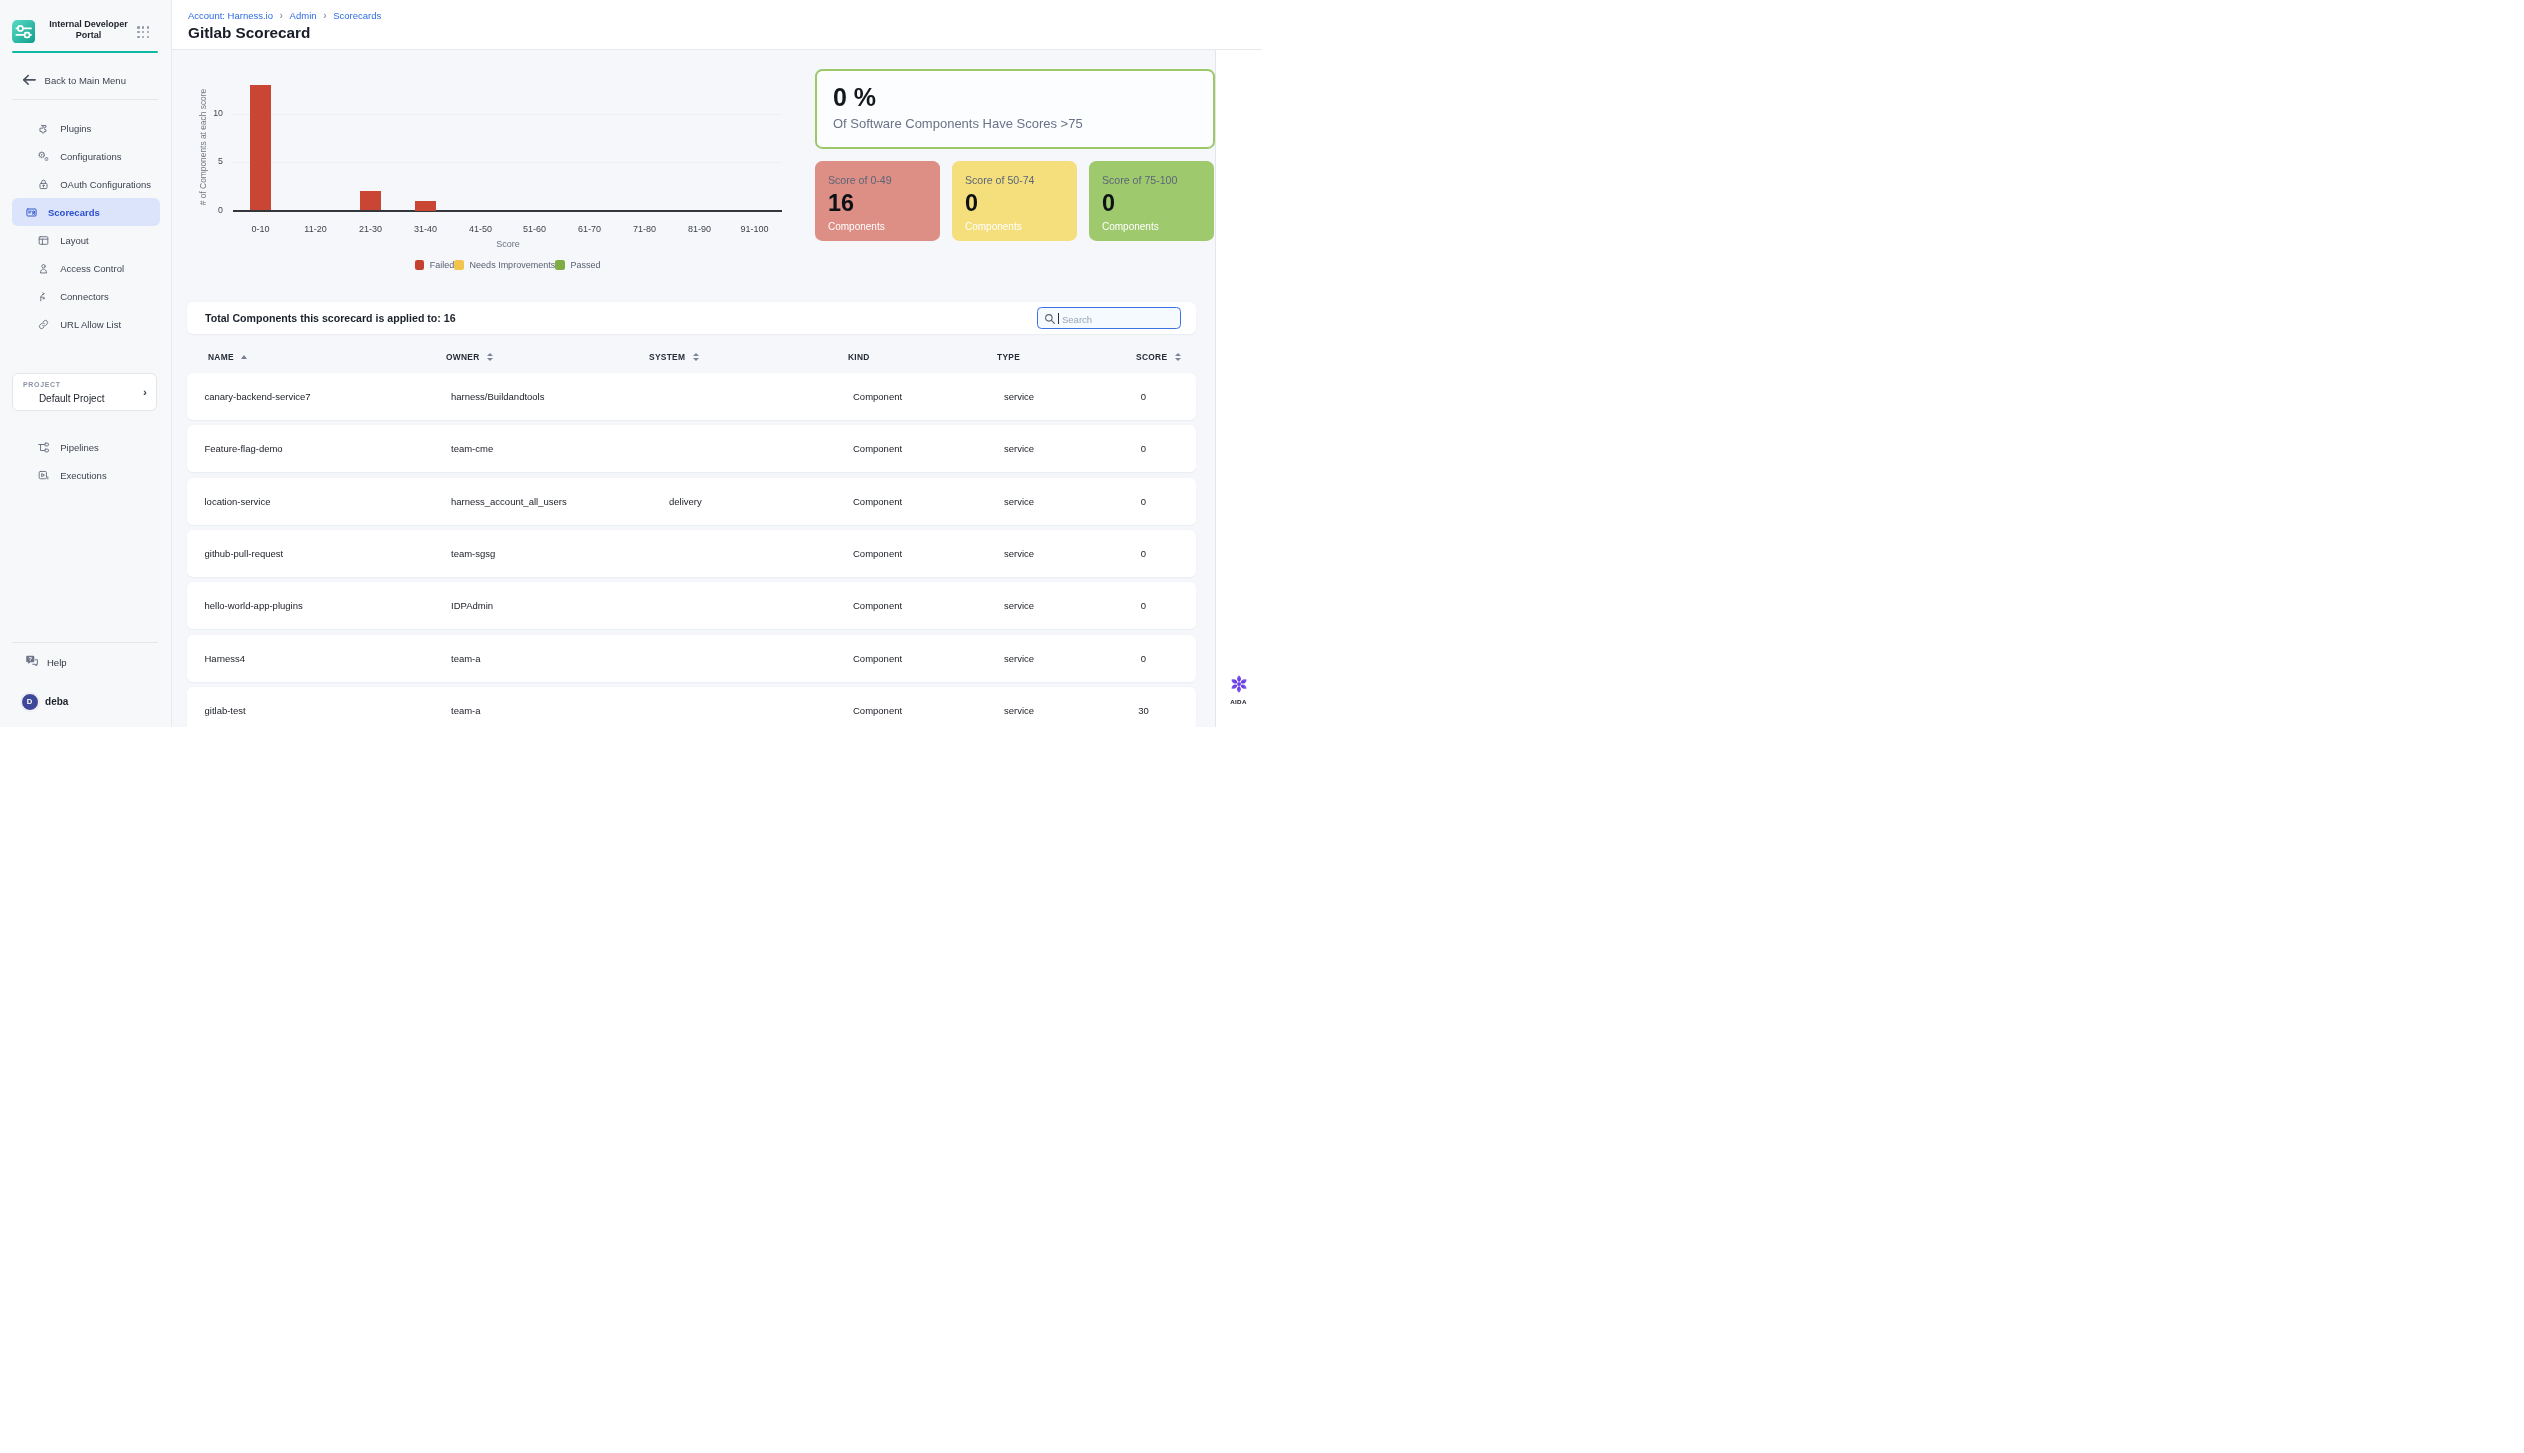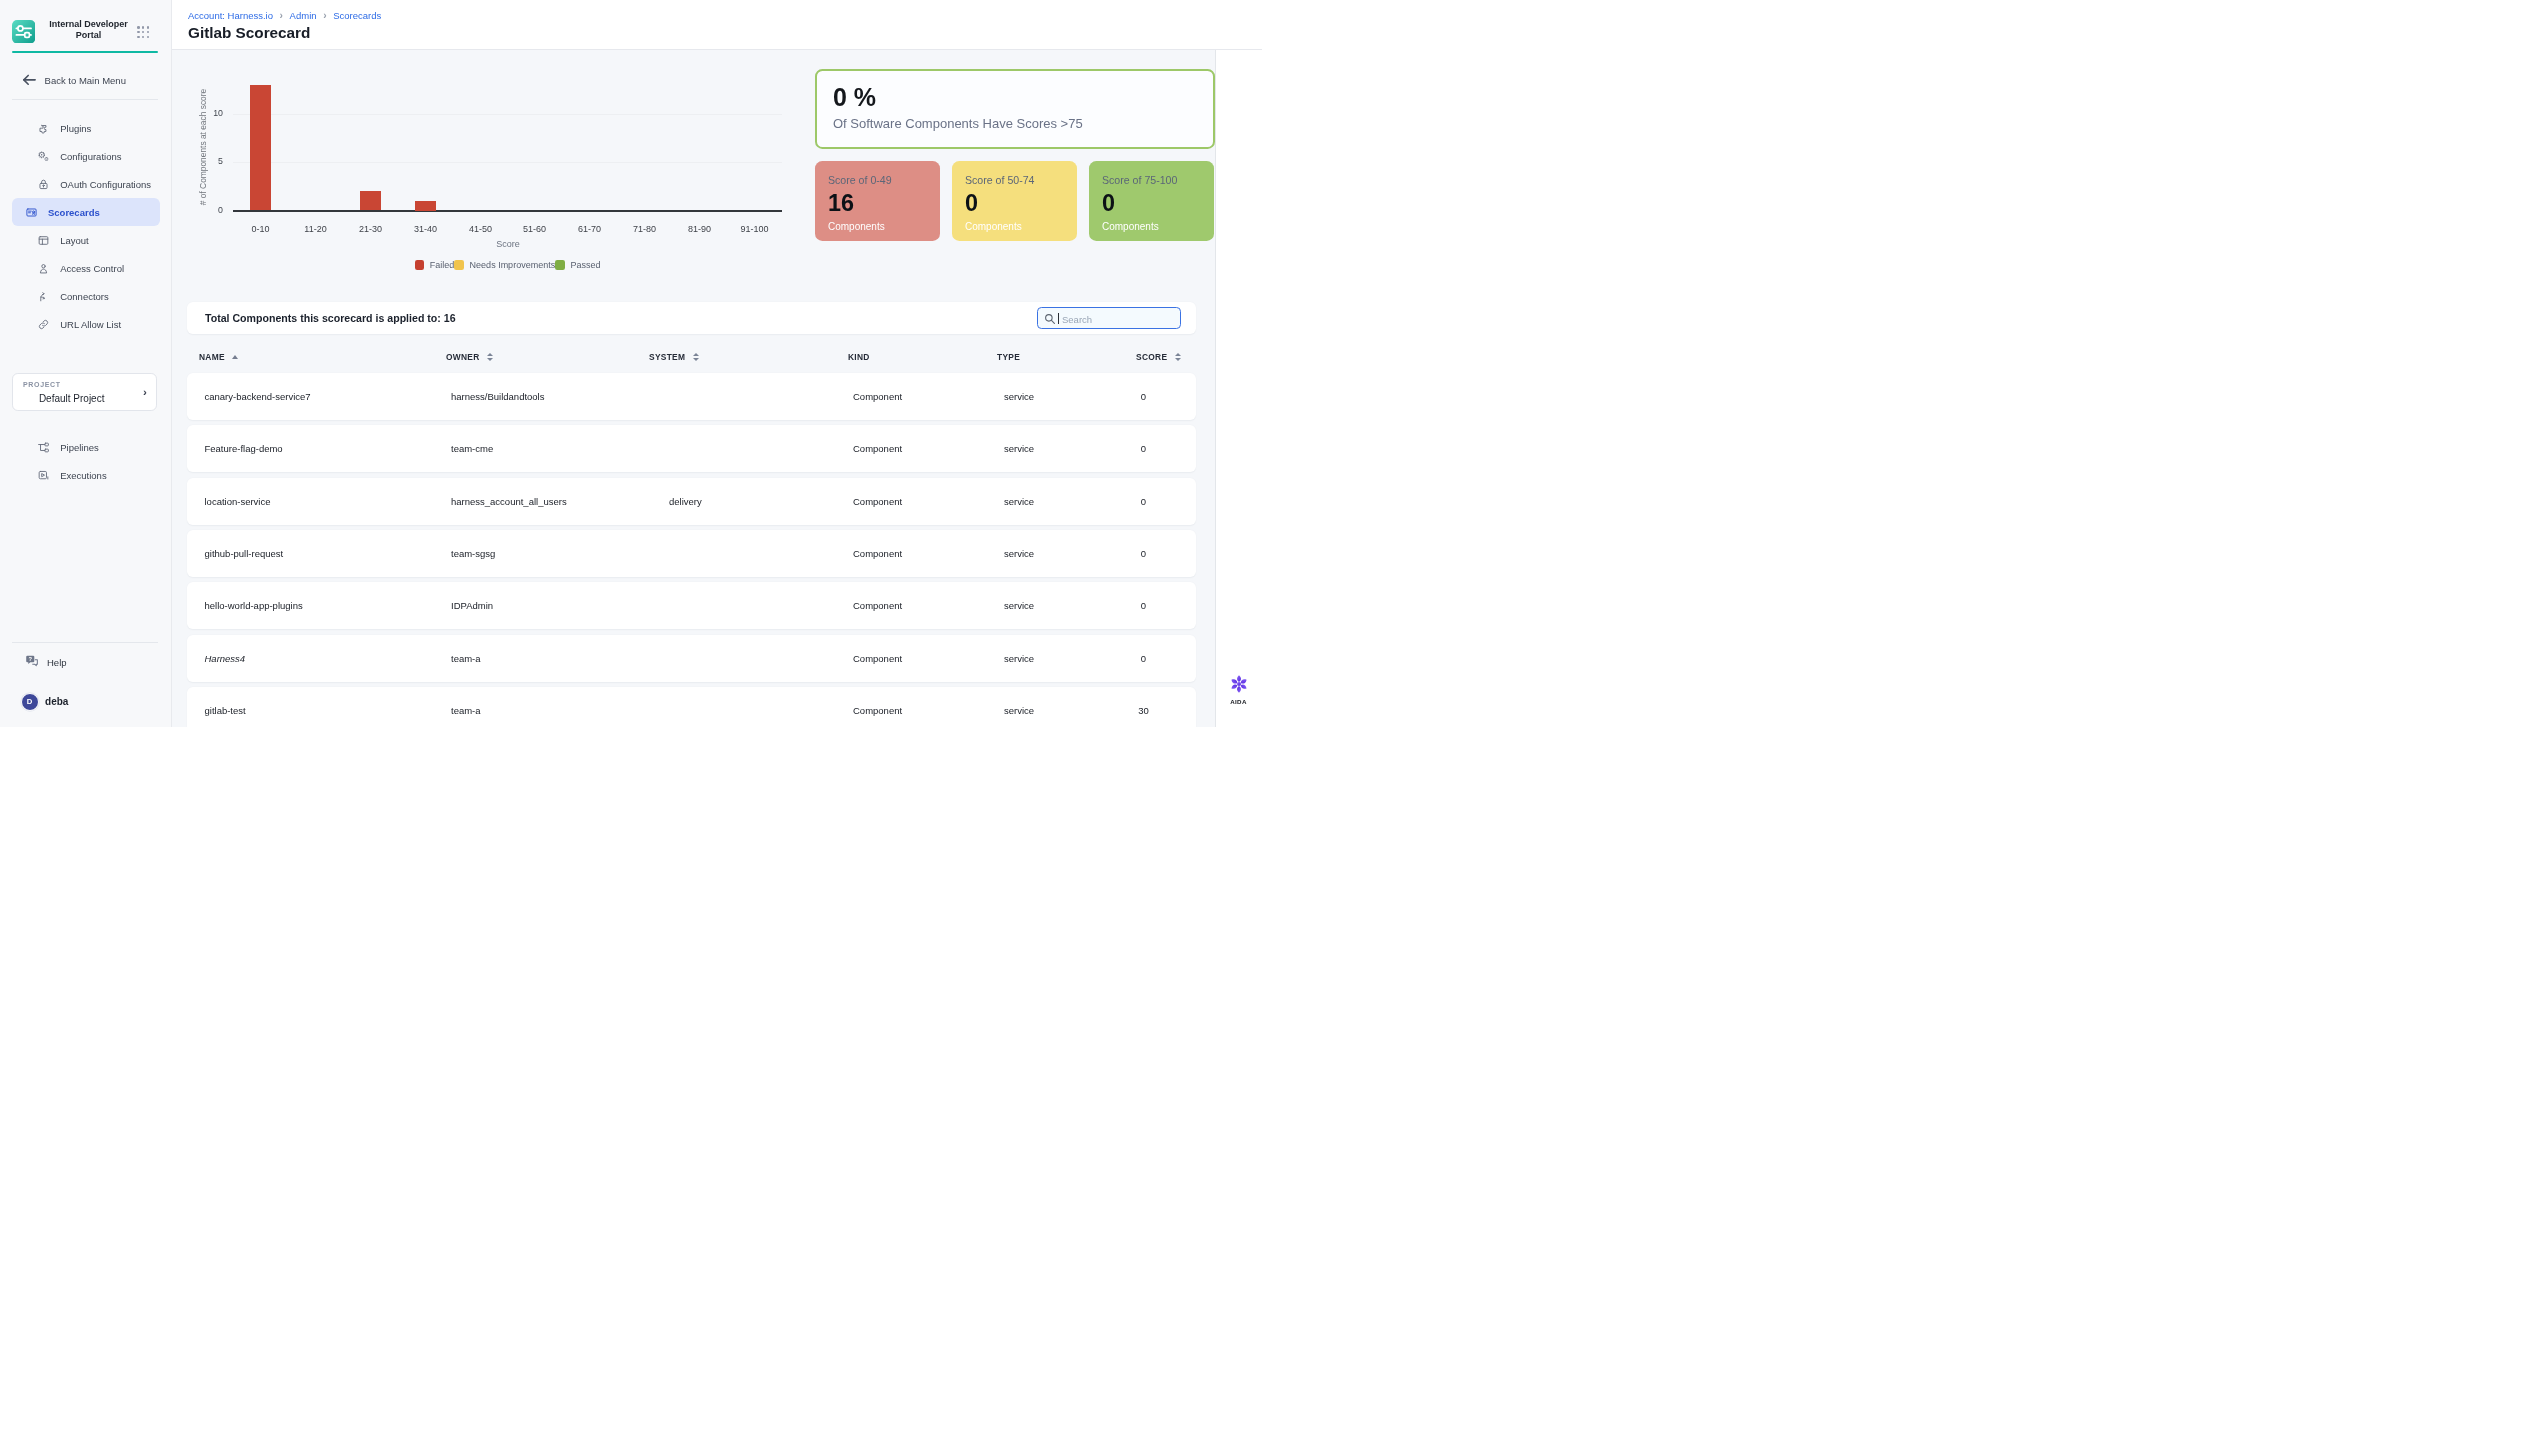--- a/index.html
+++ b/index.html
@@ -334,21 +334,21 @@
     <svg width="11.7" height="11.7" viewBox="0 0 18 18">
       <circle cx="7.5" cy="7.5" r="5" fill="none" stroke="#5c6470" stroke-width="1.7"></circle>
       <line x1="11.5" y1="11.5" x2="16" y2="16" stroke="#5c6470" stroke-width="1.7" stroke-linecap="round"></line>
     </svg>
     <div class="caret"></div>
     <input type="text" placeholder="Search" style="">
   </div>
 </div>
 
 <div class="abs thead" id="thead">
-    <div class="th" style="left: 12px;">
+    <div class="th" style="left: 21px;">
       <span>NAME</span>
       <span class="tri-up"></span>
     </div>
     <div class="th" style="left: 259px;">
       <span>OWNER</span>
       <span class="sort-both">
         <span class="u"></span>
         <span class="d"></span>
       </span>
     </div>
@@ -408,21 +408,21 @@
     </div>
     <div class="abs row-card" style="top: 582px;">
       <div class="cell" style="left: 17.5px;">hello-world-app-plugins</div>
       <div class="cell" style="left: 264px;">IDPAdmin</div>
       <div class="cell" style="left: 482px;"></div>
       <div class="cell" style="left: 666px;">Component</div>
       <div class="cell" style="left: 817px;">service</div>
       <div class="cell" style="left: 942px; width: 29px; justify-content: center;">0</div>
     </div>
     <div class="abs row-card" style="top: 635px;">
-      <div class="cell" style="left: 17.5px; font-style: italic;">Harness4</div>
+      <div class="cell" style="left: 17.5px;">Harness4</div>
       <div class="cell" style="left: 264px;">team-a</div>
       <div class="cell" style="left: 482px;"></div>
       <div class="cell" style="left: 666px;">Component</div>
       <div class="cell" style="left: 817px;">service</div>
       <div class="cell" style="left: 942px; width: 29px; justify-content: center;">0</div>
     </div>
     <div class="abs row-card" style="top: 687px;">
       <div class="cell" style="left: 17.5px;">gitlab-test</div>
       <div class="cell" style="left: 264px;">team-a</div>
       <div class="cell" style="left: 482px;"></div>

